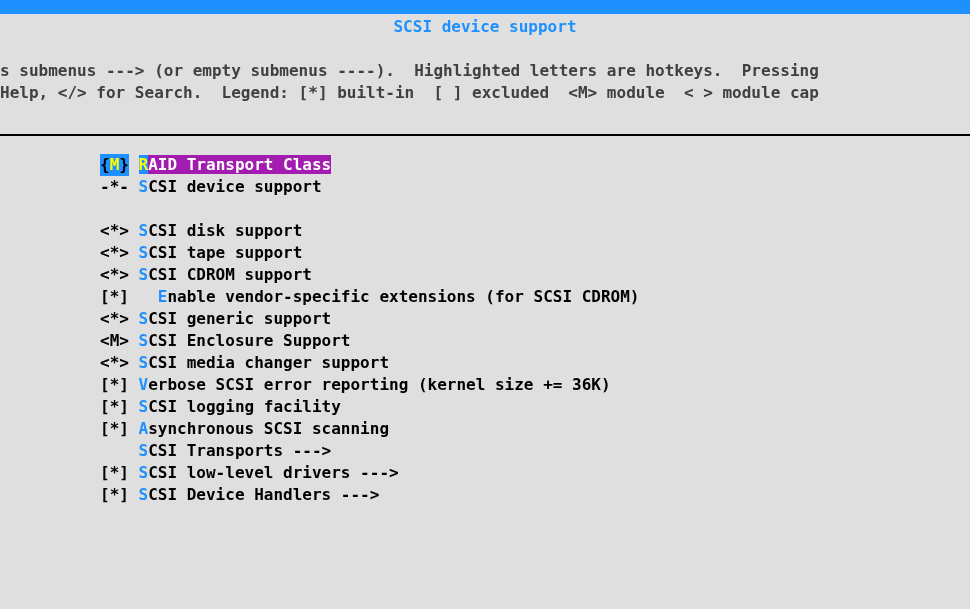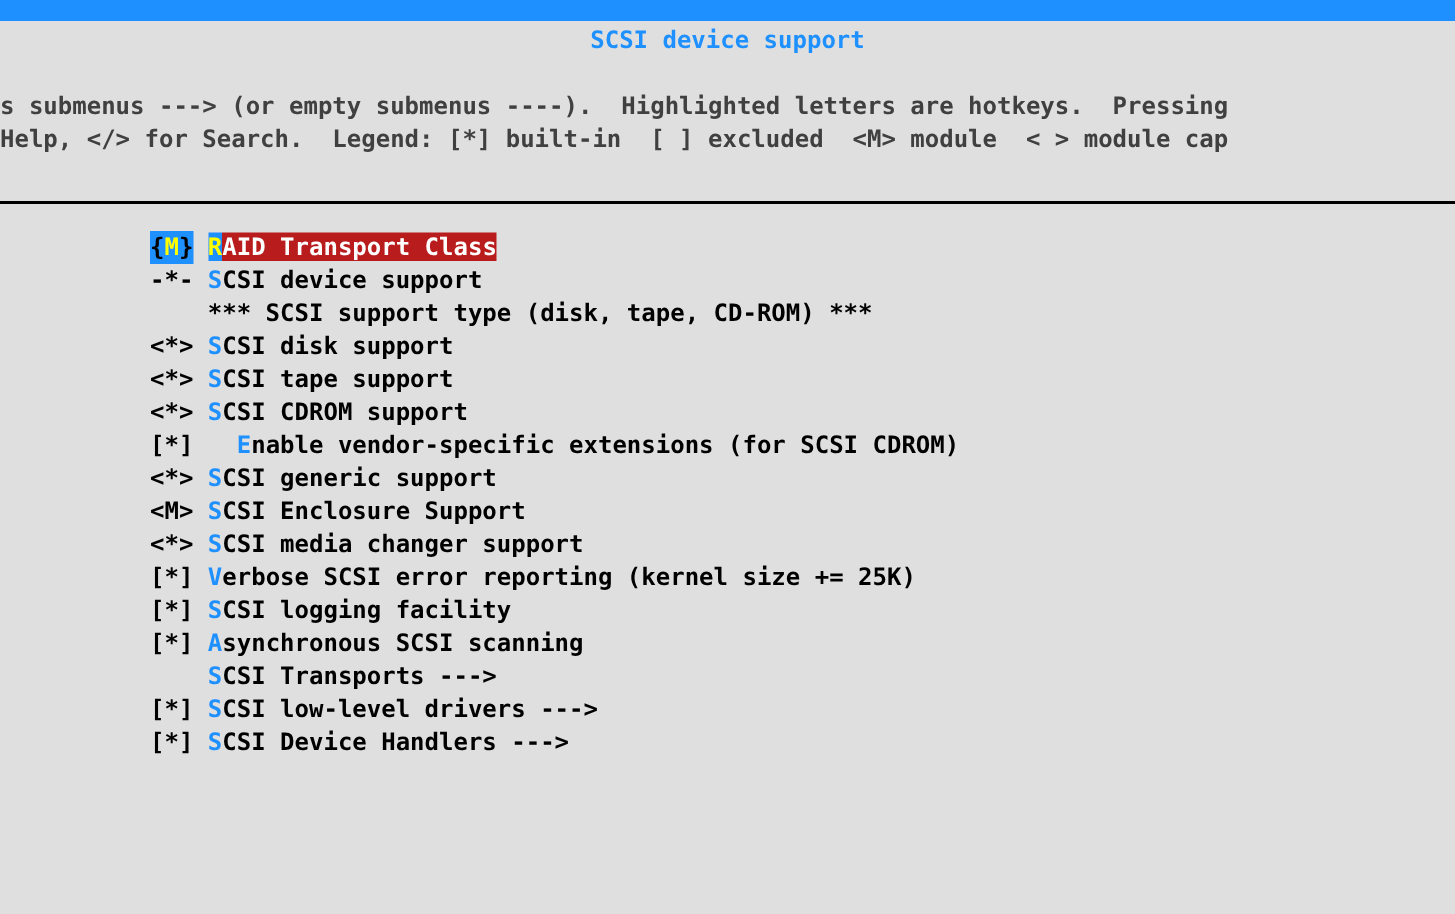--- a/index.html
+++ b/index.html
@@ -51,47 +51,47 @@
     white-space: pre;
   }
   .hotkey { color: #1e90ff; }
   .label-rest { }
   
   .selected .prefix { background: #1e90ff; color: #000; }
   .selected .sel-bracket-open,
   .selected .sel-bracket-close { color: #000; }
   .selected .sel-inner { color: #ffff00; }
   .selected .hotkey { background: #1e90ff; color: #ffff00; }
-  .selected .label-rest { background: #b91c1c; color: #fff; }
+  .selected .label-rest { background: #a21caf; color: #fff; }
   .comment { }
 </style>
 </head>
 <body>
 
 <div class="topbar"></div>
 
 <div class="title-row">SCSI device support</div>
 
 <div class="help-block">
 <span>s submenus ---&gt; (or empty submenus ----).  Highlighted letters are hotkeys.  Pressing</span>
 <span>Help, &lt;/&gt; for Search.  Legend: [*] built-in  [ ] excluded  &lt;M&gt; module  &lt; &gt; module cap</span>
 </div>
 
 <hr class="sep">
 
 <div class="menu" id="menu">
     <div class="row selected"><span class="prefix"><span class="sel-bracket-open">{</span><span class="sel-inner">M</span><span class="sel-bracket-close">}</span></span><span style="white-space: pre;"> </span><span class="hotkey">R</span><span class="label-rest">AID Transport Class</span></div>
     <div class="row"><span class="prefix">-*-</span><span style="white-space: pre;"> </span><span class="hotkey">S</span><span class="label-rest">CSI device support</span></div>
-    <div class="row"><span class="prefix">   </span><span style="white-space: pre;"> </span><span class="label-rest comment">*** SCSI support type (disk, tape, CD-ROM) ***</span></div>
+    <div class="row"><span class="prefix">   </span><span style="white-space: pre;"> </span></div>
     <div class="row"><span class="prefix">&lt;*&gt;</span><span style="white-space: pre;"> </span><span class="hotkey">S</span><span class="label-rest">CSI disk support</span></div>
     <div class="row"><span class="prefix">&lt;*&gt;</span><span style="white-space: pre;"> </span><span class="hotkey">S</span><span class="label-rest">CSI tape support</span></div>
     <div class="row"><span class="prefix">&lt;*&gt;</span><span style="white-space: pre;"> </span><span class="hotkey">S</span><span class="label-rest">CSI CDROM support</span></div>
     <div class="row"><span class="prefix">[*]</span><span style="white-space: pre;">   </span><span class="hotkey">E</span><span class="label-rest">nable vendor-specific extensions (for SCSI CDROM)</span></div>
     <div class="row"><span class="prefix">&lt;*&gt;</span><span style="white-space: pre;"> </span><span class="hotkey">S</span><span class="label-rest">CSI generic support</span></div>
     <div class="row"><span class="prefix">&lt;M&gt;</span><span style="white-space: pre;"> </span><span class="hotkey">S</span><span class="label-rest">CSI Enclosure Support</span></div>
     <div class="row"><span class="prefix">&lt;*&gt;</span><span style="white-space: pre;"> </span><span class="hotkey">S</span><span class="label-rest">CSI media changer support</span></div>
-    <div class="row"><span class="prefix">[*]</span><span style="white-space: pre;"> </span><span class="hotkey">V</span><span class="label-rest">erbose SCSI error reporting (kernel size += 25K)</span></div>
+    <div class="row"><span class="prefix">[*]</span><span style="white-space: pre;"> </span><span class="hotkey">V</span><span class="label-rest">erbose SCSI error reporting (kernel size += 36K)</span></div>
     <div class="row"><span class="prefix">[*]</span><span style="white-space: pre;"> </span><span class="hotkey">S</span><span class="label-rest">CSI logging facility</span></div>
     <div class="row"><span class="prefix">[*]</span><span style="white-space: pre;"> </span><span class="hotkey">A</span><span class="label-rest">synchronous SCSI scanning</span></div>
     <div class="row"><span class="prefix">   </span><span style="white-space: pre;"> </span><span class="hotkey">S</span><span class="label-rest">CSI Transports  ---&gt;</span></div>
     <div class="row"><span class="prefix">[*]</span><span style="white-space: pre;"> </span><span class="hotkey">S</span><span class="label-rest">CSI low-level drivers  ---&gt;</span></div>
     <div class="row"><span class="prefix">[*]</span><span style="white-space: pre;"> </span><span class="hotkey">S</span><span class="label-rest">CSI Device Handlers  ---&gt;</span></div>
   </div>
 
 </body></html>

